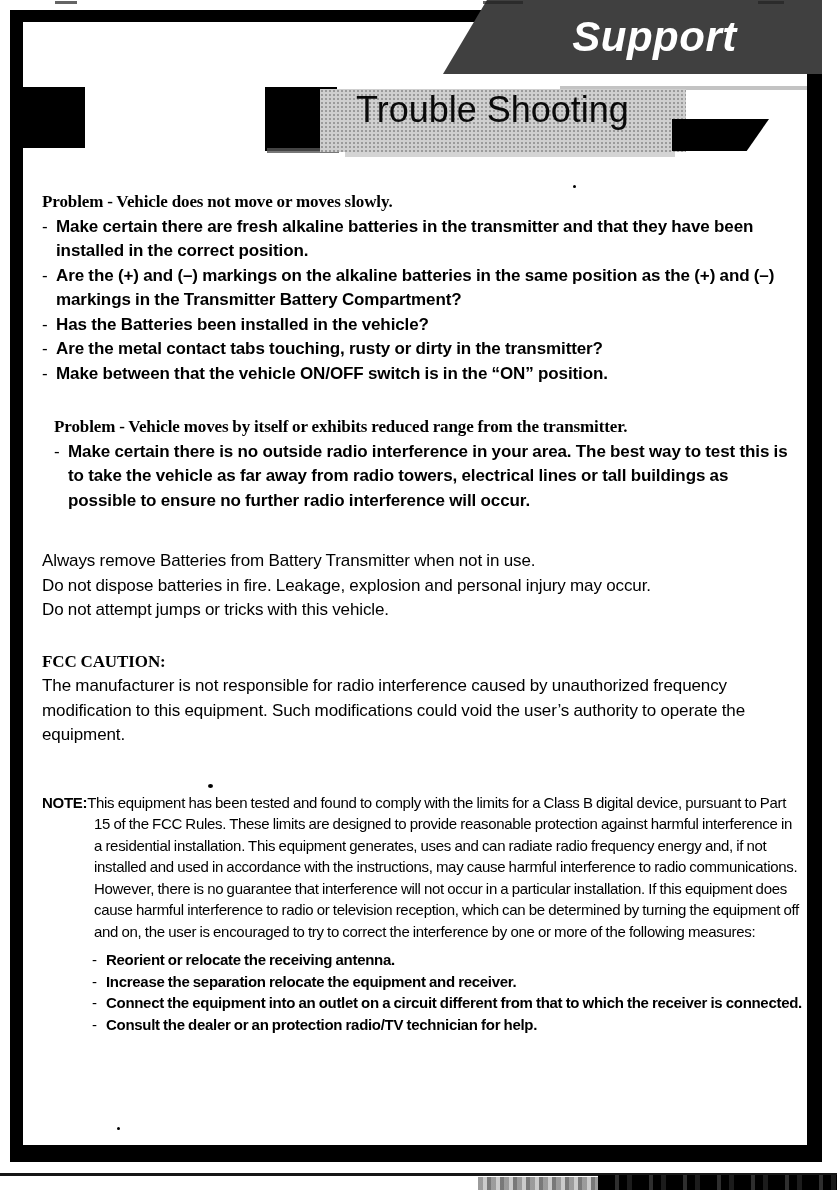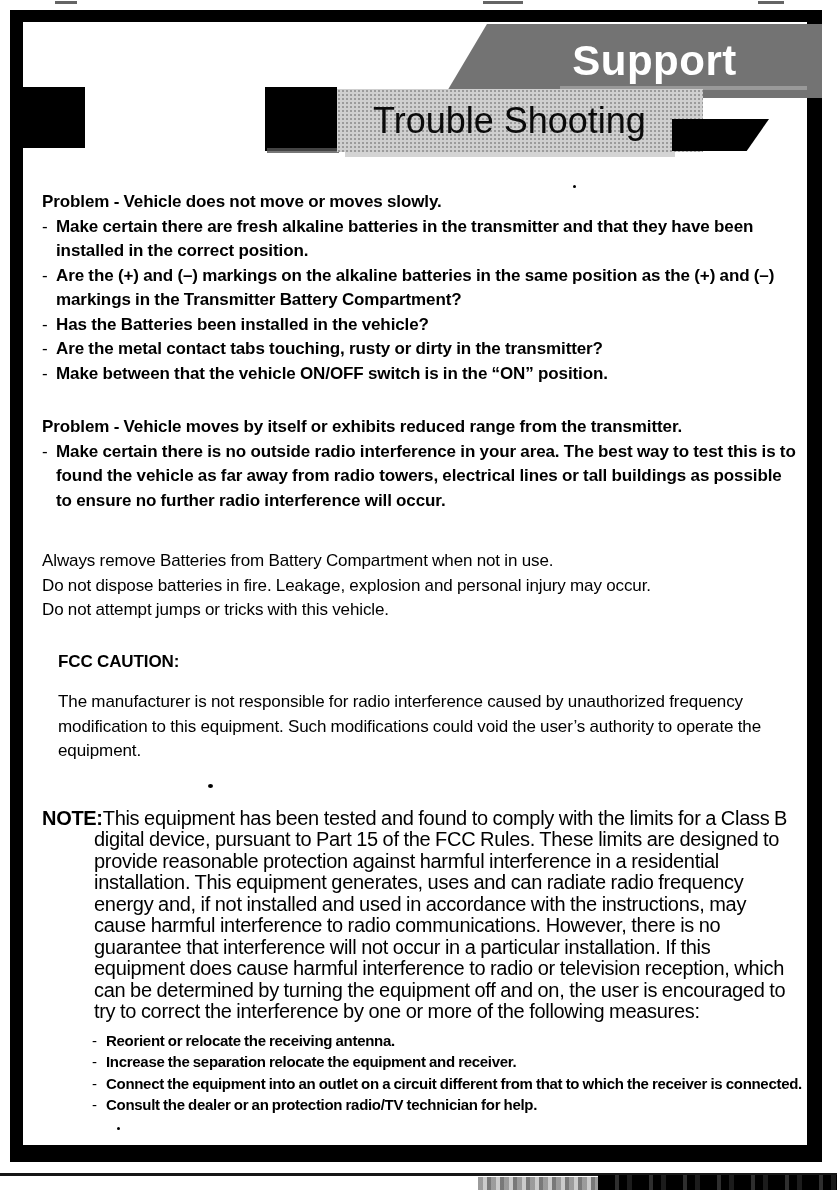--- a/index.html
+++ b/index.html
@@ -8,62 +8,62 @@
     overflow:hidden;font-family:"Liberation Sans",sans-serif;color:#000;
   }
   
   .border-top{position:absolute;left:10px;top:10px;width:812px;height:12px;background:#000;}
   .border-left{position:absolute;left:10px;top:10px;width:13px;height:1152px;background:#000;}
   .border-right{position:absolute;left:807px;top:10px;width:15px;height:1152px;background:#000;}
   .border-bottom{position:absolute;left:10px;top:1145px;width:812px;height:17px;background:#000;}
 
   
   .support-banner{
-    position:absolute;left:443px;top:24px;width:379px;height:74px;background:#737373;
+    position:absolute;left:443px;top:0;width:379px;height:74px;background:#404040;
     clip-path:polygon(11.6% 0,100% 0,100% 100%,0 100%);
-    display:flex;align-items:center;justify-content:center;
+    display:flex;align-items:center;justify-content:center;font-style:italic;
   }
   .support-banner .txt{
     color:#fff;font-size:42px;font-weight:bold;letter-spacing:.5px;padding-left:44px;
   }
   .banner-shadow{position:absolute;left:560px;top:86px;width:247px;height:4px;background:#a9a9a9;opacity:.7;}
 
   
   .ts-tab-left{position:absolute;left:23px;top:87px;width:62px;height:61px;background:#000;}
   .ts-square{position:absolute;left:265px;top:87px;width:72px;height:64px;background:#000;}
   .ts-band{
-    position:absolute;left:337px;top:89px;width:366px;height:63px;
+    position:absolute;left:320px;top:89px;width:366px;height:63px;
     background-color:#cfcfcf;
     background-image:radial-gradient(rgba(70,70,70,.38) 1px,transparent 1.3px);
     background-size:4px 4px;
-    display:flex;align-items:center;
+    display:flex;
   }
   .ts-band .txt{font-size:36px;color:#0a0a0a;padding-left:36px;white-space:nowrap;}
   .ts-arrow{position:absolute;left:672px;top:119px;width:97px;height:32px;background:#000;
     clip-path:polygon(0 0,100% 0,77% 100%,0 100%);}
   .band-shadow{position:absolute;left:345px;top:152px;width:330px;height:5px;background:#bdbdbd;opacity:.65;}
   .square-shadow{position:absolute;left:267px;top:148px;width:72px;height:5px;background:#555;opacity:.8;}
 
   
   .content{
     position:absolute;left:42px;top:190px;width:758px;
     font-size:17px;line-height:24.5px;letter-spacing:-.1px;word-spacing:-.3px;
   }
-  .p-heading{font-weight:bold;margin:0;}
+  .p-heading{font-weight:bold;margin:0;font-family:Liberation Serif, serif;}
   ul{list-style:none;margin:0;padding:0;}
   li{display:flex;}
   .dash{flex:0 0 14px;width:14px;}
   li .it{flex:1;font-weight:bold;}
-  #section-problem-2{margin-top:29px;}
+  #section-problem-2{margin-top:29px;margin-left:12px;}
   #warnings{margin-top:36px;}
   #warnings div{margin:0;}
   #fcc-caution{margin-top:27px;}
-  #fcc-caution p{margin:16px;}
+  #fcc-caution p{margin:0;}
   #fcc-note{
-    margin-top:44px;font-size:20px;line-height:21.5px;
+    margin-top:44px;font-size:15px;line-height:21.5px;
     letter-spacing:-.3px;word-spacing:-.5px;
     padding-left:52px;text-indent:-52px;
   }
   .note-label{font-weight:bold;}
   #measures{
     margin-top:7px;margin-left:50px;
     font-size:15px;line-height:21.5px;letter-spacing:-.3px;word-spacing:-.5px;
   }
   #measures .it{white-space:nowrap;}
 
@@ -137,27 +137,27 @@
           <span class="it">Make between that the vehicle ON/OFF switch is in the “ON” position.</span>
         </li>
       </ul>
     </div>
 
     <div id="section-problem-2">
       <p class="p-heading">Problem - Vehicle moves by itself or exhibits reduced range from the transmitter.</p>
       <ul>
         <li>
           <span class="dash">-</span>
-          <span class="it">Make certain there is no outside radio interference in your area. The best way to test this is to found the vehicle as far away from radio towers, electrical lines or tall buildings as possible to ensure no further radio interference will occur.</span>
+          <span class="it">Make certain there is no outside radio interference in your area. The best way to test this is to take the vehicle as far away from radio towers, electrical lines or tall buildings as possible to ensure no further radio interference will occur.</span>
         </li>
       </ul>
     </div>
 
     <div id="warnings">
-      <div>Always remove Batteries from Battery Compartment when not in use.</div>
+      <div>Always remove Batteries from Battery Transmitter when not in use.</div>
       <div>Do not dispose batteries in fire. Leakage, explosion and personal injury may occur.</div>
       <div>Do not attempt jumps or tricks with this vehicle.</div>
     </div>
 
     <div id="fcc-caution">
       <p class="p-heading">FCC CAUTION:</p>
       <p>The manufacturer is not responsible for radio interference caused by unauthorized frequency modification to this equipment. Such modifications could void the user’s authority to operate the equipment.</p>
     </div>
 
     <div id="fcc-note">

